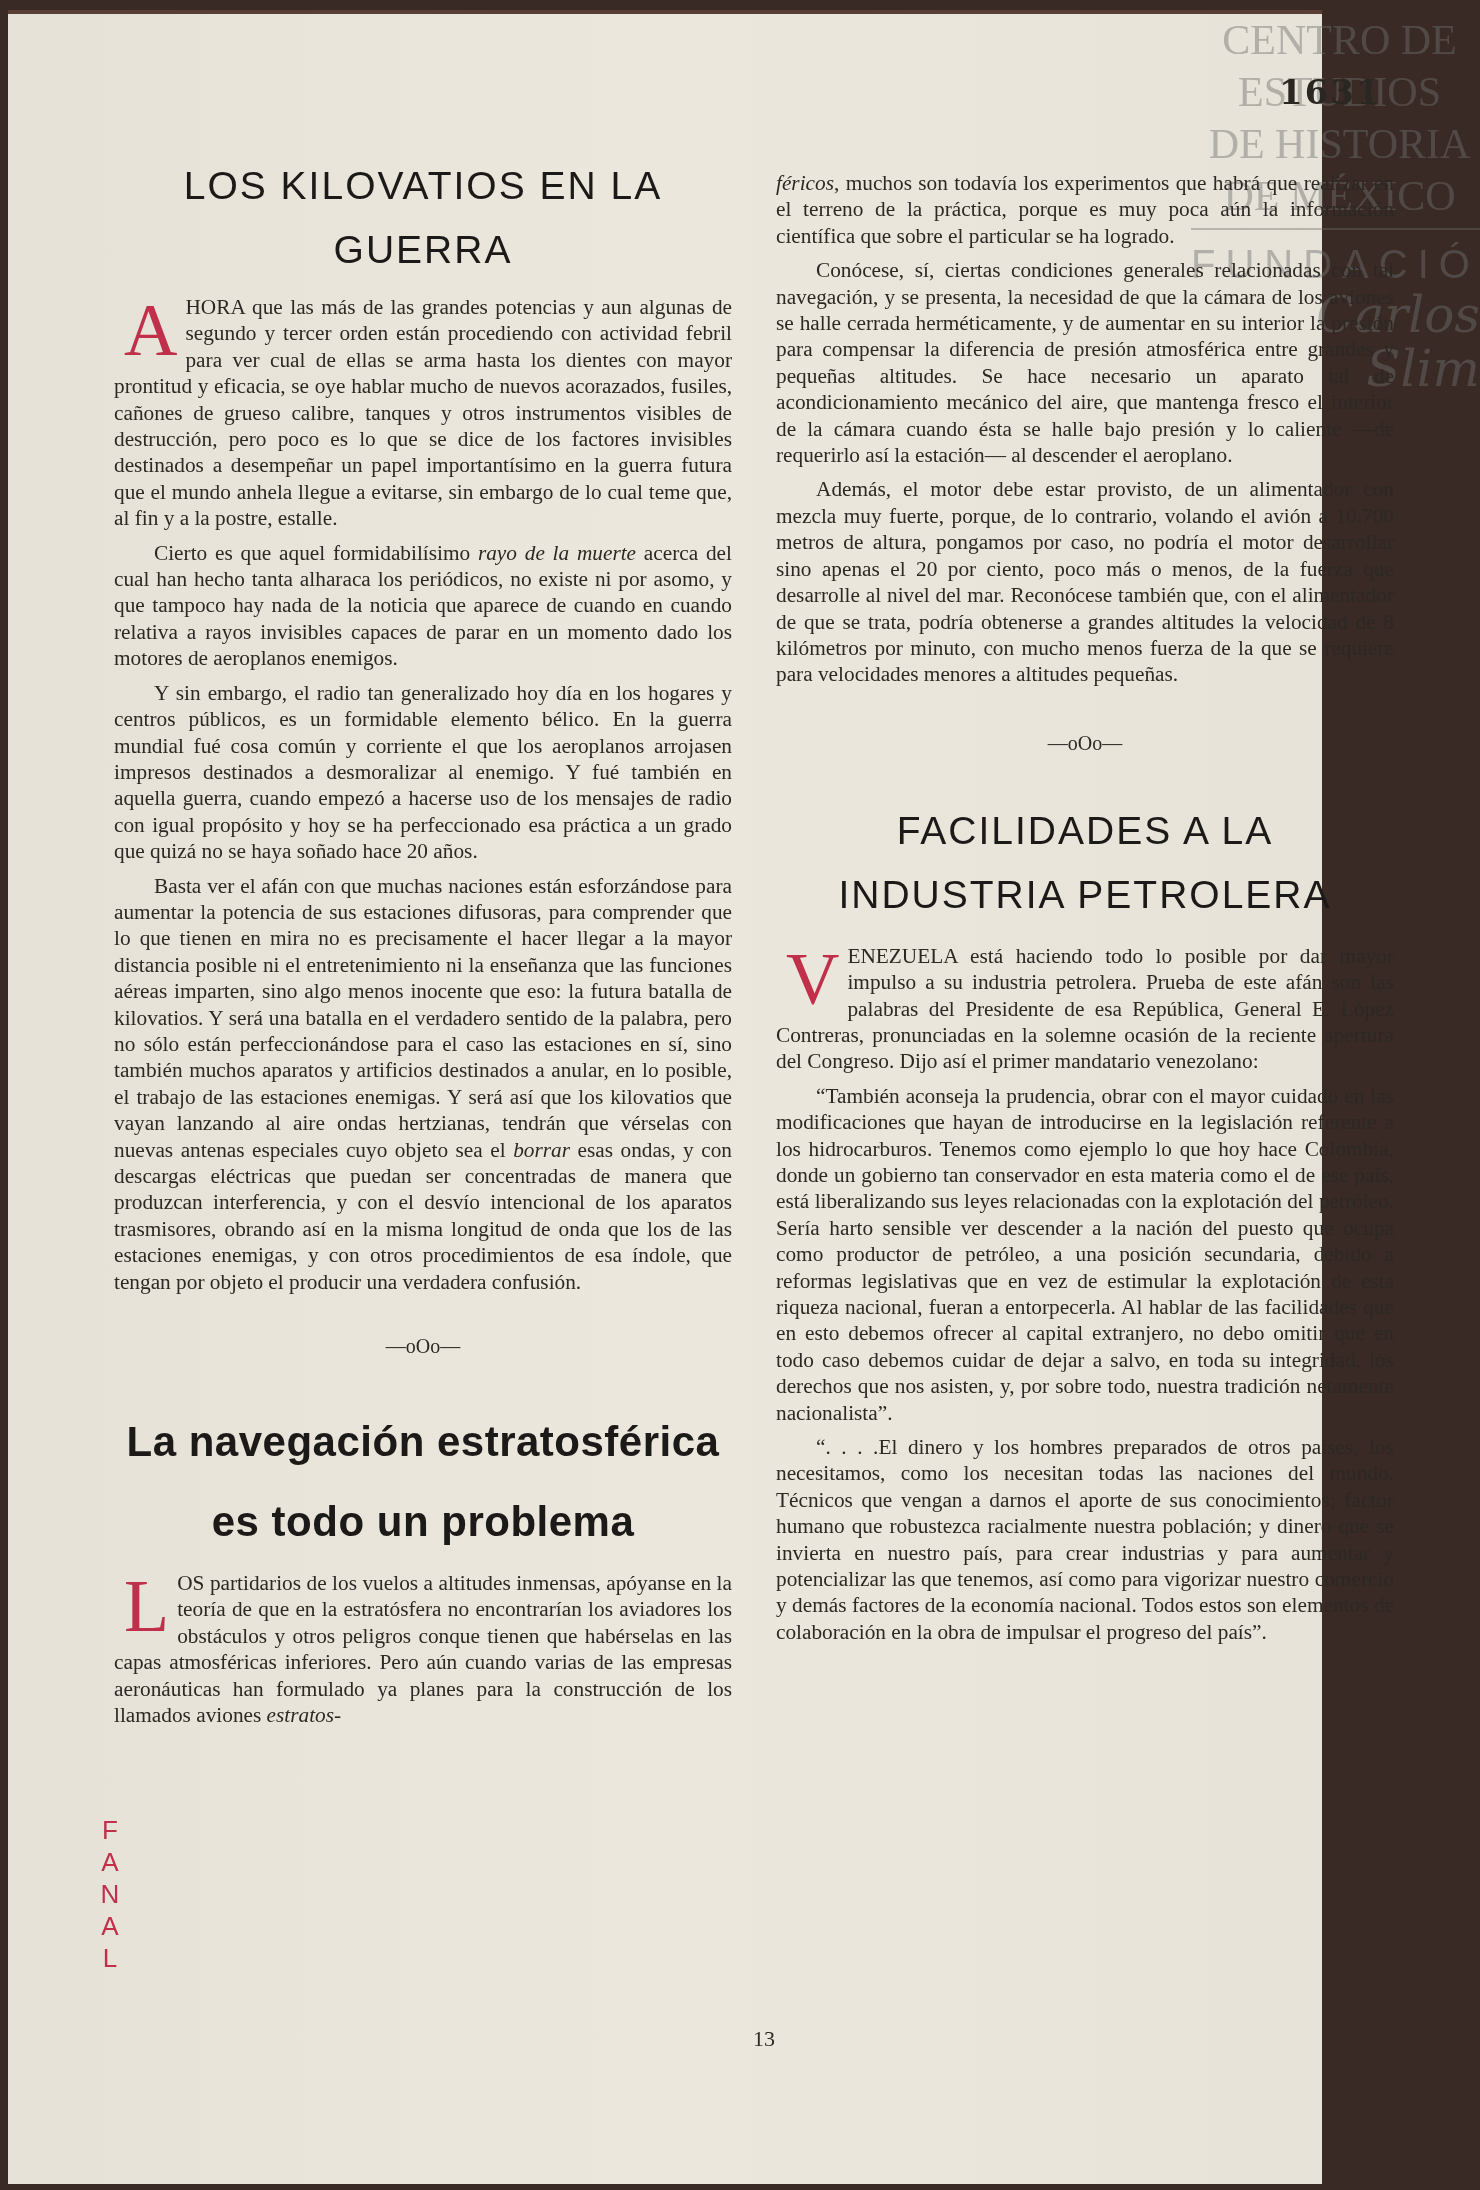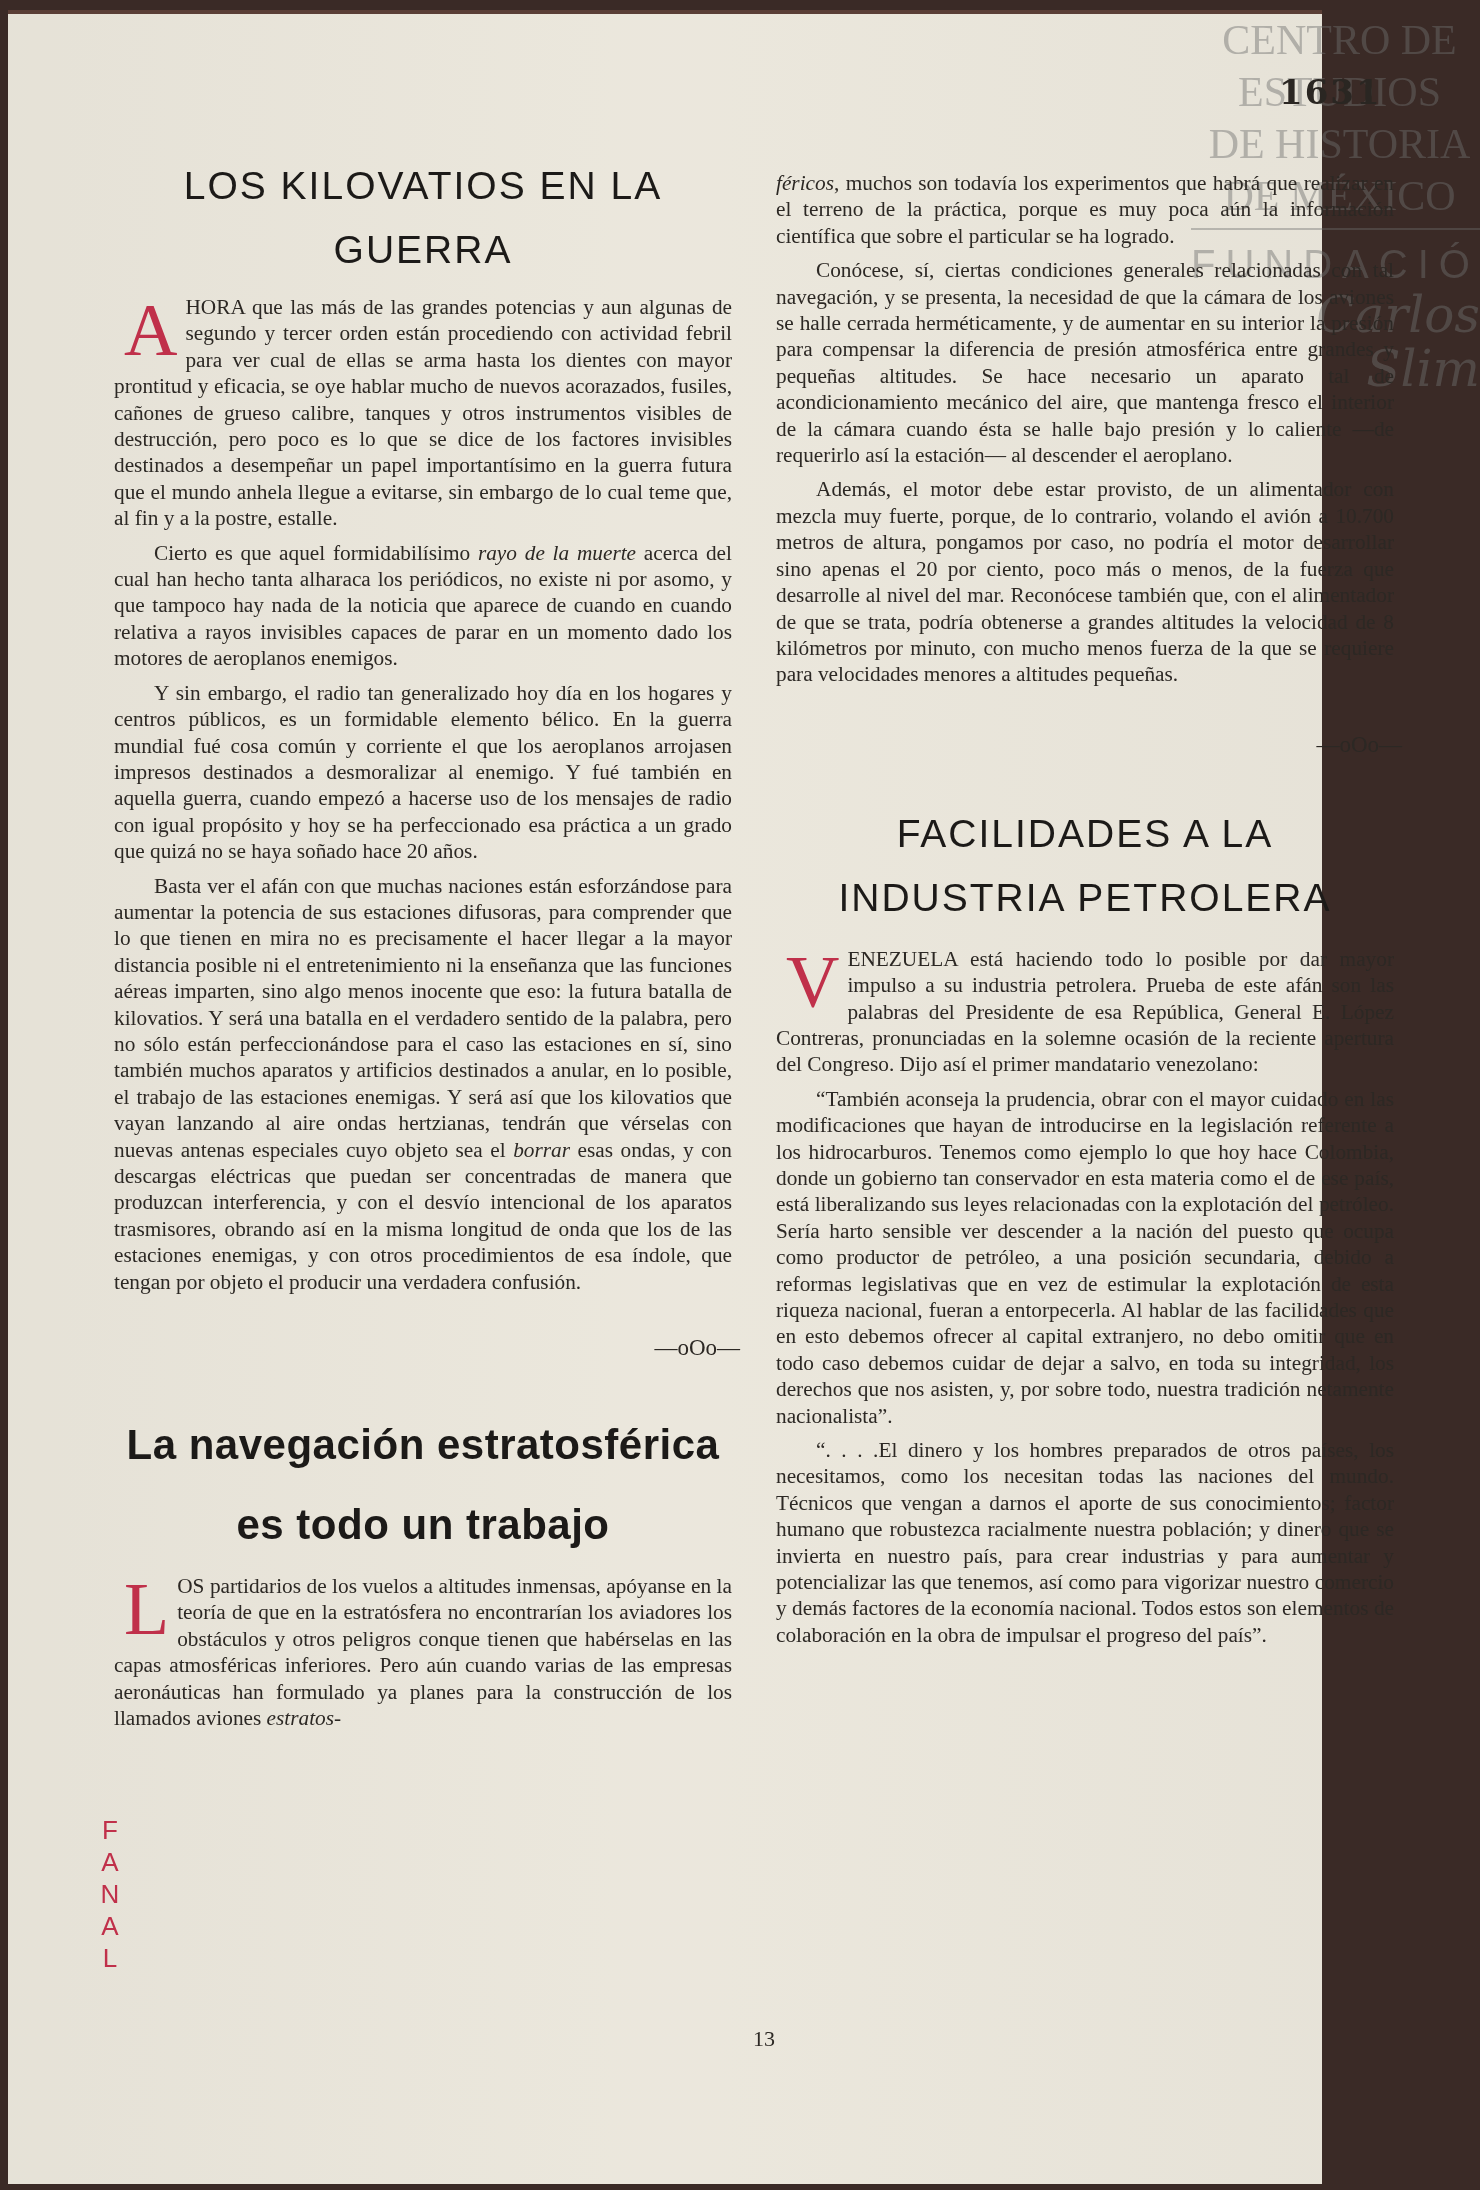--- a/index.html
+++ b/index.html
@@ -49,21 +49,21 @@
     p.body {
       margin: 8px; font-size: 21.3px; line-height: 26.4px; text-align: justify;
       text-indent: 40px; hyphens: manual;
     }
     p.body.noindent { text-indent: 0; }
     .dropcap {
       float: left; font-size: 74px; line-height: 60px; color: #c0304a;
       margin: 6px 8px 0 10px; font-family: "Liberation Serif", serif;
     }
     .sep {
-      text-align: right; font-size: 23px; color: #2c2824; margin: 0;
+      text-align: center; font-size: 20px; color: #2c2824; margin: 0;
     }
     em { font-style: italic; }
     .side-letters {
       position: absolute; left: 90px; top: 1800px; width: 24px;
       color: #c0304a; font-family: "Liberation Sans", sans-serif; font-size: 26px;
       line-height: 32px; text-align: center;
     }
     .folio {
       position: absolute; left: 745px; top: 2012px; font-size: 22px; color: #2c2824;
     }
@@ -93,21 +93,21 @@
         <span class="dropcap">A</span><span>HORA que las más de las grandes potencias y aun algunas de segundo y tercer orden están procediendo con actividad febril para ver cual de ellas se arma hasta los dientes con mayor prontitud y eficacia, se oye hablar mucho de nuevos acorazados, fusiles, cañones de grueso calibre, tanques y otros instrumentos visibles de destrucción, pero poco es lo que se dice de los factores invisibles destinados a desempeñar un papel importantísimo en la guerra futura que el mundo anhela llegue a evitarse, sin embargo de lo cual teme que, al fin y a la postre, estalle.</span>
       </p>
       <p class="body"><span>Cierto es que aquel formidabilísimo </span><em>rayo de la muerte</em><span> acerca del cual han hecho tanta alharaca los periódicos, no existe ni por asomo, y que tampoco hay nada de la noticia que aparece de cuando en cuando relativa a rayos invisibles capaces de parar en un momento dado los motores de aeroplanos enemigos.</span></p>
       <p class="body">Y sin embargo, el radio tan generalizado hoy día en los hogares y centros públicos, es un formidable elemento bélico. En la guerra mundial fué cosa común y corriente el que los aeroplanos arrojasen impresos destinados a desmoralizar al enemigo. Y fué también en aquella guerra, cuando empezó a hacerse uso de los mensajes de radio con igual propósito y hoy se ha perfeccionado esa práctica a un grado que quizá no se haya soñado hace 20 años.</p>
       <p class="body"><span>Basta ver el afán con que muchas naciones están esforzándose para aumentar la potencia de sus estaciones difusoras, para comprender que lo que tienen en mira no es precisamente el hacer llegar a la mayor distancia posible ni el entretenimiento ni la enseñanza que las funciones aéreas imparten, sino algo menos inocente que eso: la futura batalla de kilovatios. Y será una batalla en el verdadero sentido de la palabra, pero no sólo están perfeccionándose para el caso las estaciones en sí, sino también muchos aparatos y artificios destinados a anular, en lo posible, el trabajo de las estaciones enemigas. Y será así que los kilovatios que vayan lanzando al aire ondas hertzianas, tendrán que vérselas con nuevas antenas especiales cuyo objeto sea el </span><em>borrar</em><span> esas ondas, y con descargas eléctricas que puedan ser concentradas de manera que produzcan interferencia, y con el desvío intencional de los aparatos trasmisores, obrando así en la misma longitud de onda que los de las estaciones enemigas, y con otros procedimientos de esa índole, que tengan por objeto el producir una verdadera confusión.</span></p>
       <p class="sep" style="margin-top:40px">—oOo—</p>
     </section>
 
     <section style="margin-top:44px">
       <h1 class="title-lower">La navegación estratosférica</h1>
-      <h1 class="title-lower" style="margin-bottom:4px">es todo un trabajo</h1>
+      <h1 class="title-lower" style="margin-bottom:4px">es todo un problema</h1>
       <p class="body noindent">
         <span class="dropcap">L</span><span>OS partidarios de los vuelos a altitudes inmensas, apóyanse en la teoría de que en la estratósfera no encontrarían los aviadores los obstáculos y otros peligros conque tienen que habérselas en las capas atmosféricas inferiores. Pero aún cuando varias de las empresas aeronáuticas han formulado ya planes para la construcción de los llamados aviones </span><em>estratos-</em>
       </p>
     </section>
   </div>
 
   <div class="side-letters">
     <div>F</div>
     <div>A</div>
     <div>N</div>

